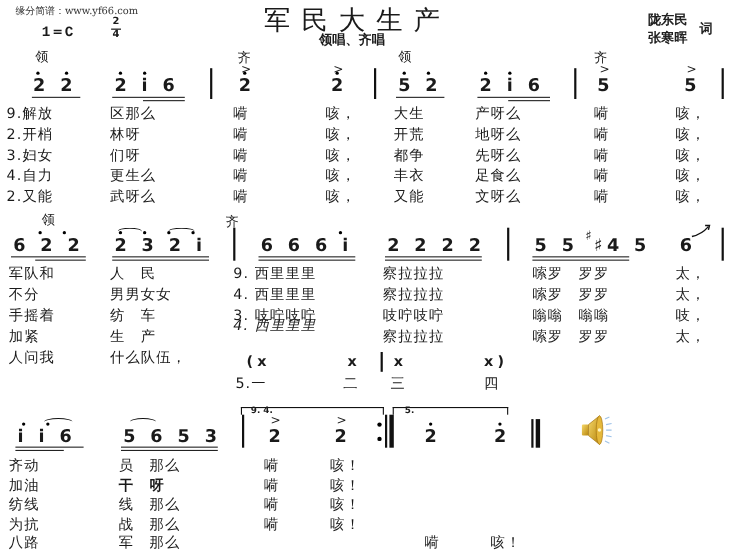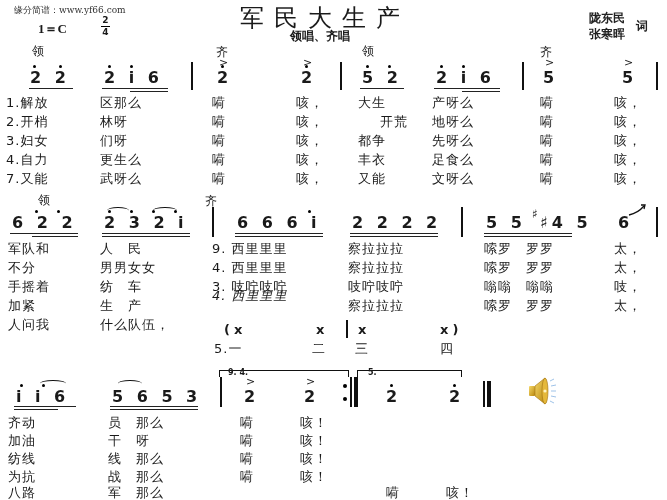--- a/index.html
+++ b/index.html
@@ -2,21 +2,21 @@
 <html><head>
 <meta charset="utf-8">
 <style>
   html, body { margin: 0; padding: 0; }
   body {
     width: 667px; height: 500px; background: #ffffff; position: relative; overflow: hidden;
     font-family: "DejaVu Sans", sans-serif; color: #1a1a1a;
   }
   .abs { position: absolute; white-space: nowrap; }
   .src { font-size: 9px; color: #333; font-family: "DejaVu Serif", serif; }
-  .key { font-size: 13px; font-weight: bold; font-family: Liberation Serif, serif; }
+  .key { font-size: 13px; font-weight: bold; font-family: Liberation Mono, monospace; }
   .ts { font-size: 9px; font-weight: bold; line-height: 9px; text-align: center; }
   .ts .line { border-top: 1px solid #000; width: 9px; margin: 1px 0; }
   .title { font-size: 24px; letter-spacing: 10px; font-family: "DejaVu Serif", serif; }
   .subtitle { font-size: 12px; font-weight: bold; }
   .authors { font-size: 12px; line-height: 16px; font-weight: bold; color: #222; }
   .mark { font-size: 12px; color: #222; }
   .note { font-size: 16px; font-weight: bold; font-family: "DejaVu Sans", sans-serif; letter-spacing: 4px; }
   .dot { position: absolute; width: 3px; height: 3px; background: #000; border-radius: 50%; }
   .ul { position: absolute; height: 0; border-top: 1.5px solid #222; }
   .bar { position: absolute; width: 2px; background: #111; }
@@ -84,34 +84,34 @@
 <div class="ul" style="left:462px;top:91px;width:38px;"></div>
 
 <div class="bar" style="left:522px;top:62px;height:28px;"></div>
 <div class="accent" style="left:545px;top:56px;">&gt;</div>
 <div class="abs note" style="left:543px;top:68px;">5</div>
 <div class="accent" style="left:624px;top:56px;">&gt;</div>
 <div class="abs note" style="left:622px;top:68px;">5</div>
 <div class="bar" style="left:656px;top:62px;height:28px;"></div>
 
 <div>
-  <div class="abs lyric" style="left:6px;top:94px;">1.解放</div>
+  <div class="abs lyric" style="left:6px;top:94px;">9.解放</div>
   <div class="abs lyric" style="left:100px;top:94px;">区那么</div>
   <div class="abs lyric" style="left:212px;top:94px;">嗬</div>
   <div class="abs lyric" style="left:296px;top:94px;">咳，</div>
   <div class="abs lyric" style="left:358px;top:94px;">大生</div>
   <div class="abs lyric" style="left:432px;top:94px;">产呀么</div>
   <div class="abs lyric" style="left:540px;top:94px;">嗬</div>
   <div class="abs lyric" style="left:614px;top:94px;">咳，</div>
 
   <div class="abs lyric" style="left:6px;top:113px;">2.开梢</div>
   <div class="abs lyric" style="left:100px;top:113px;">林呀</div>
   <div class="abs lyric" style="left:212px;top:113px;">嗬</div>
   <div class="abs lyric" style="left:296px;top:113px;">咳，</div>
-  <div class="abs lyric" style="left:380px;top:113px;">开荒</div>
+  <div class="abs lyric" style="left:358px;top:113px;">开荒</div>
   <div class="abs lyric" style="left:432px;top:113px;">地呀么</div>
   <div class="abs lyric" style="left:540px;top:113px;">嗬</div>
   <div class="abs lyric" style="left:614px;top:113px;">咳，</div>
 
   <div class="abs lyric" style="left:6px;top:132px;">3.妇女</div>
   <div class="abs lyric" style="left:100px;top:132px;">们呀</div>
   <div class="abs lyric" style="left:212px;top:132px;">嗬</div>
   <div class="abs lyric" style="left:296px;top:132px;">咳，</div>
   <div class="abs lyric" style="left:358px;top:132px;">都争</div>
   <div class="abs lyric" style="left:432px;top:132px;">先呀么</div>
@@ -120,21 +120,21 @@
 
   <div class="abs lyric" style="left:6px;top:151px;">4.自力</div>
   <div class="abs lyric" style="left:100px;top:151px;">更生么</div>
   <div class="abs lyric" style="left:212px;top:151px;">嗬</div>
   <div class="abs lyric" style="left:296px;top:151px;">咳，</div>
   <div class="abs lyric" style="left:358px;top:151px;">丰衣</div>
   <div class="abs lyric" style="left:432px;top:151px;">足食么</div>
   <div class="abs lyric" style="left:540px;top:151px;">嗬</div>
   <div class="abs lyric" style="left:614px;top:151px;">咳，</div>
 
-  <div class="abs lyric" style="left:6px;top:170px;">7.又能</div>
+  <div class="abs lyric" style="left:6px;top:170px;">2.又能</div>
   <div class="abs lyric" style="left:100px;top:170px;">武呀么</div>
   <div class="abs lyric" style="left:212px;top:170px;">嗬</div>
   <div class="abs lyric" style="left:296px;top:170px;">咳，</div>
   <div class="abs lyric" style="left:358px;top:170px;">又能</div>
   <div class="abs lyric" style="left:432px;top:170px;">文呀么</div>
   <div class="abs lyric" style="left:540px;top:170px;">嗬</div>
   <div class="abs lyric" style="left:614px;top:170px;">咳，</div>
 </div>
 
 <div class="abs mark" style="left:38px;top:192px;">领</div>
@@ -256,21 +256,21 @@
 <div class="bar" style="left:483px;top:381px;height:26px;"></div>
 <div class="thick" style="left:487px;top:381px;height:26px;"></div>
 
 <div>
   <div class="abs lyric" style="left:8px;top:414px;">齐动</div>
   <div class="abs lyric" style="left:108px;top:414px;">员　那么</div>
   <div class="abs lyric" style="left:240px;top:414px;">嗬</div>
   <div class="abs lyric" style="left:300px;top:414px;">咳！</div>
 
   <div class="abs lyric" style="left:8px;top:432px;">加油</div>
-  <div class="abs lyric" style="left:108px;top:432px;">干　呀</div>
+  <div class="abs lyric" style="left:108px;top:432px;font-weight:bold;">干　呀</div>
   <div class="abs lyric" style="left:240px;top:432px;">嗬</div>
   <div class="abs lyric" style="left:300px;top:432px;">咳！</div>
 
   <div class="abs lyric" style="left:8px;top:450px;">纺线</div>
   <div class="abs lyric" style="left:108px;top:450px;">线　那么</div>
   <div class="abs lyric" style="left:240px;top:450px;">嗬</div>
   <div class="abs lyric" style="left:300px;top:450px;">咳！</div>
 
   <div class="abs lyric" style="left:8px;top:468px;">为抗</div>
   <div class="abs lyric" style="left:108px;top:468px;text-align:right;">战　那么</div>

